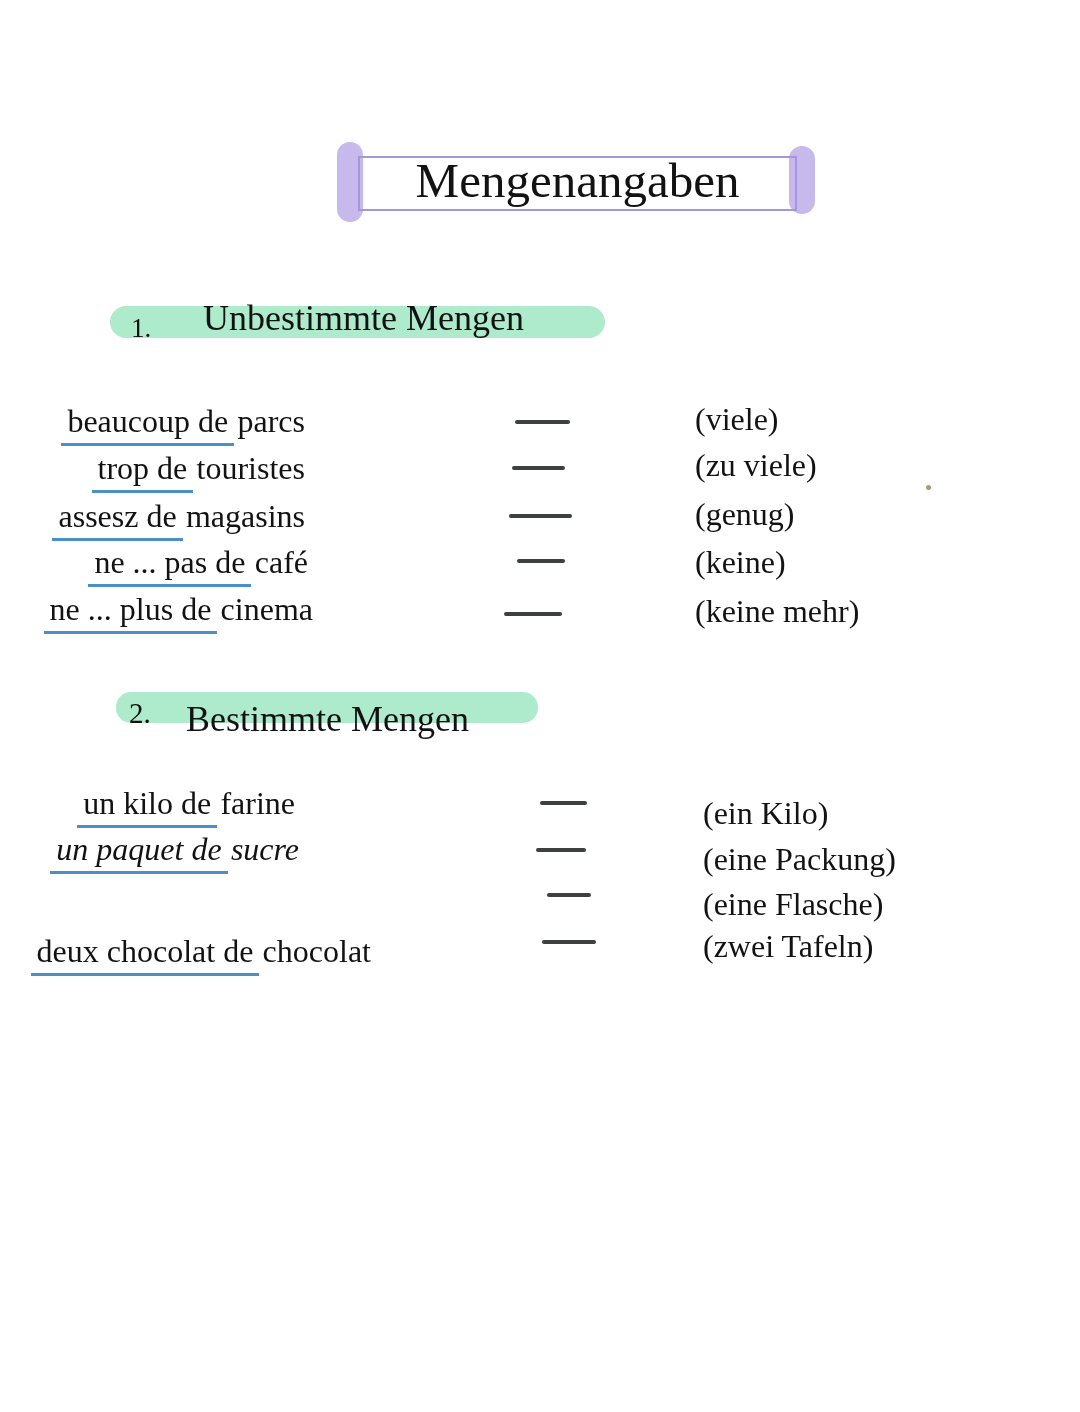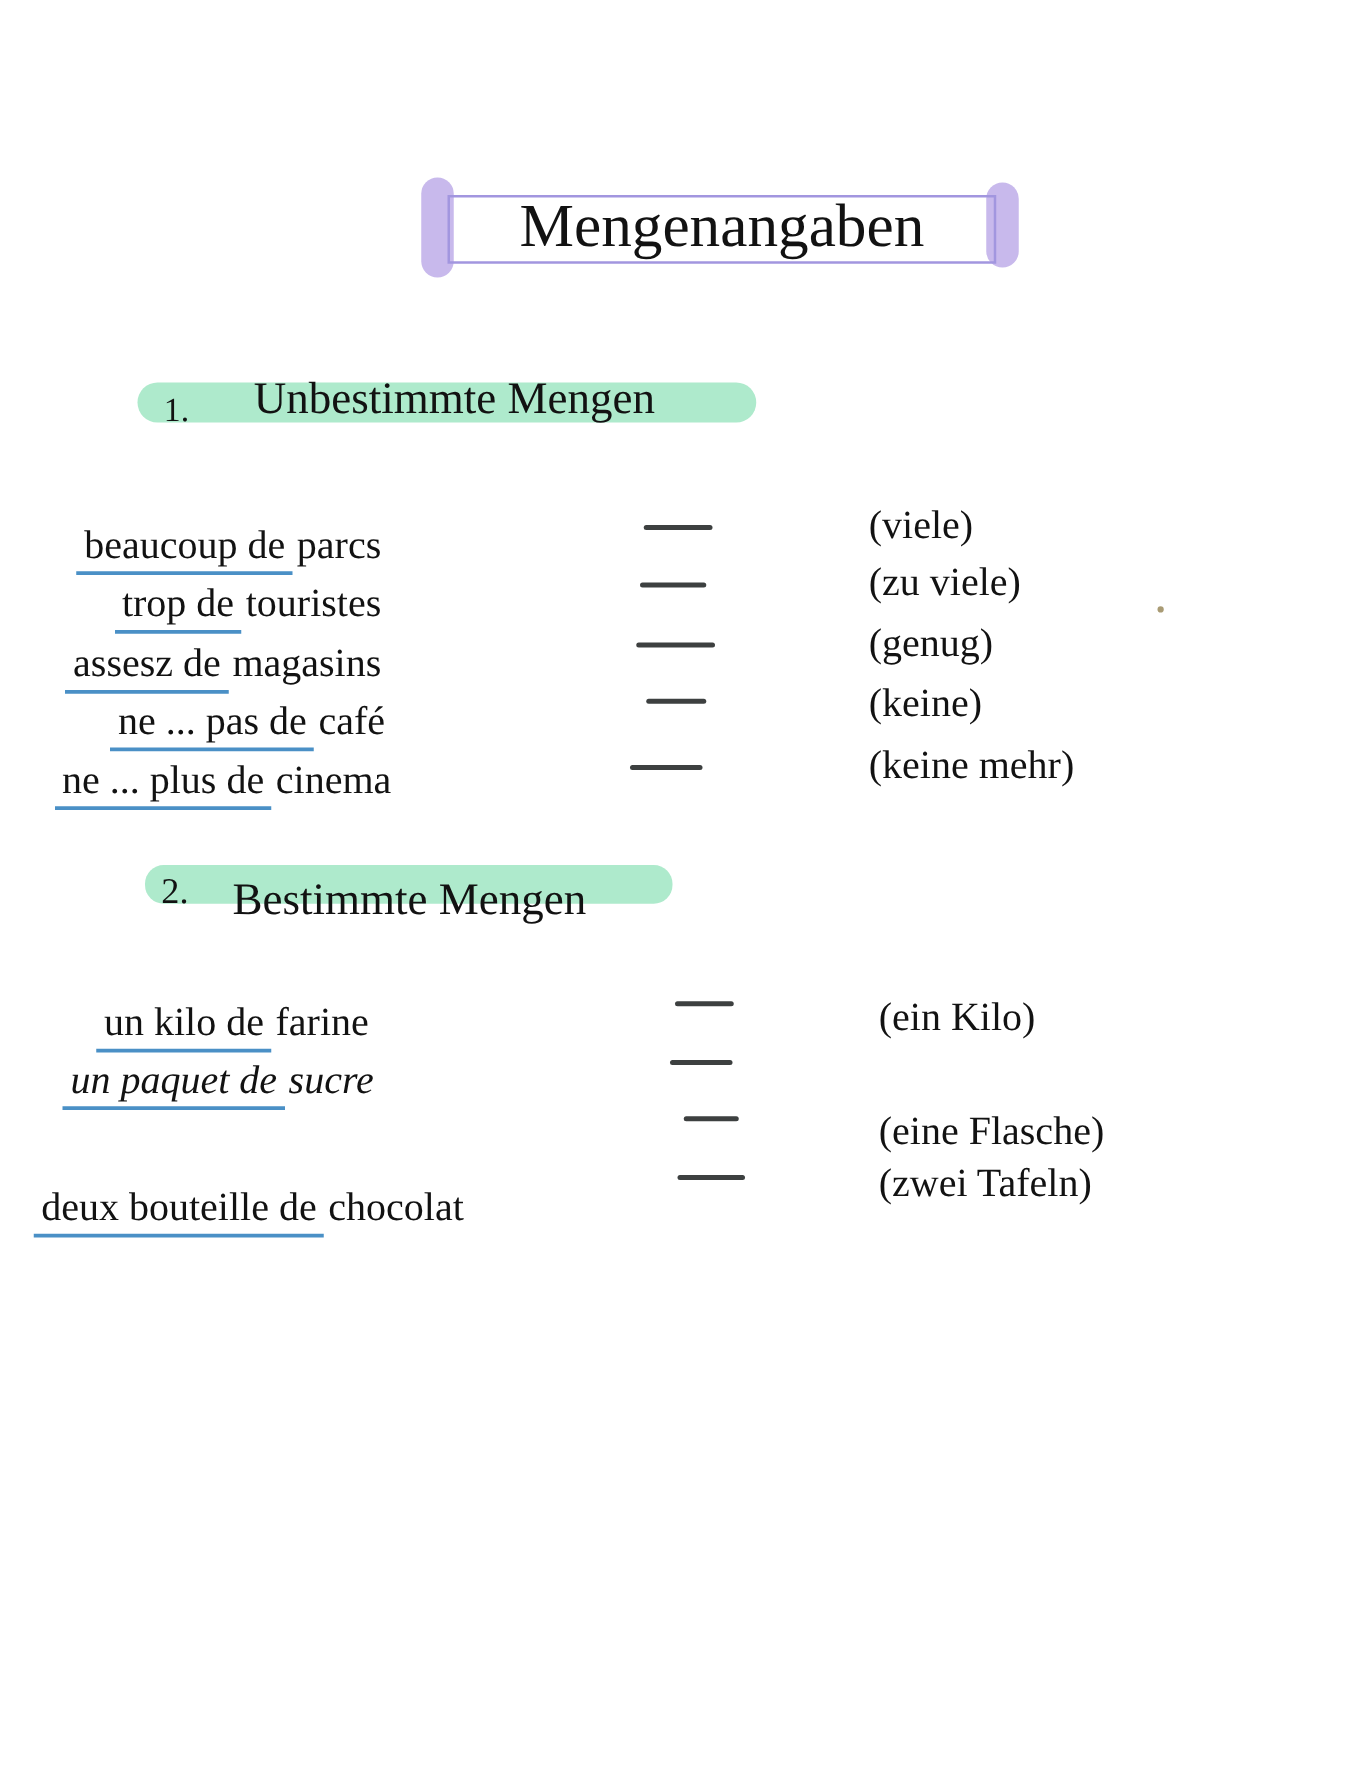--- a/index.html
+++ b/index.html
@@ -36,21 +36,21 @@
   .sec-num{position:absolute;color:var(--text);line-height:1;}
   .num-1{left:131px;top:315px;font-size:27px;}
   .num-2{left:129px;top:699px;font-size:29px;}
   .sec-label{position:absolute;font-size:36px;color:var(--text);line-height:1;white-space:nowrap;}
   .label-1{left:203px;top:300px;}
   .label-2{left:186px;top:701px;}
   
   .fr{position:absolute;font-size:32px;line-height:35px;white-space:nowrap;color:var(--text);}
   .fr .u{
     display:inline-block;line-height:35px;
-    padding:0 6px 4px 6px;margin:14px -6px;
+    padding:0 6px 4px 6px;margin:0 -6px;
     border-bottom:3.5px solid var(--underline-blue);
   }
   .fr .rest{margin-left:0.29em;}
   .de{position:absolute;font-size:32px;line-height:35px;white-space:nowrap;color:var(--text);margin-left:19px;}
   .dash{position:absolute;height:4px;border-radius:2px;background:var(--dash-gray);}
   
   .fr-1-1{top:404px;right:680px;} .da-1-1{top:420px;left:515px;width:55px;} .de-1-1{top:402px;left:676px;}
   .fr-1-2{top:451px;right:680px;} .da-1-2{top:466px;left:512px;width:53px;} .de-1-2{top:448px;left:676px;}
   .fr-1-3{top:499px;right:680px;} .da-1-3{top:514px;left:509px;width:63px;} .de-1-3{top:497px;left:676px;}
   .fr-1-4{top:545px;right:677px;} .da-1-4{top:559px;left:517px;width:48px;} .de-1-4{top:545px;left:676px;}
@@ -102,21 +102,22 @@
   <div class="sec-pill pill-2"></div>
   <div class="sec-num num-2">2.</div>
   <div class="sec-label label-2">Bestimmte Mengen</div>
 
   <div class="fr fr-2-1"><span class="u">un kilo de</span><span class="rest">farine</span></div>
   <div class="dash da-2-1"></div>
   <div class="de de-2-1">(ein Kilo)</div>
 
   <div class="fr fr-2-2"><span class="u">un paquet de</span><span class="rest">sucre</span></div>
   <div class="dash da-2-2"></div>
+  <div class="de de-2-2">(eine Packung)</div>
 
   <div class="dash da-2-3"></div>
   <div class="de de-2-3">(eine Flasche)</div>
 
-  <div class="fr fr-2-4"><span class="u">deux bouteille de</span><span class="rest">chocolat</span></div>
+  <div class="fr fr-2-4"><span class="u">deux chocolat de</span><span class="rest">chocolat</span></div>
   <div class="dash da-2-4"></div>
   <div class="de de-2-4">(zwei Tafeln)</div>
 
 </div>
 
 </body></html>

